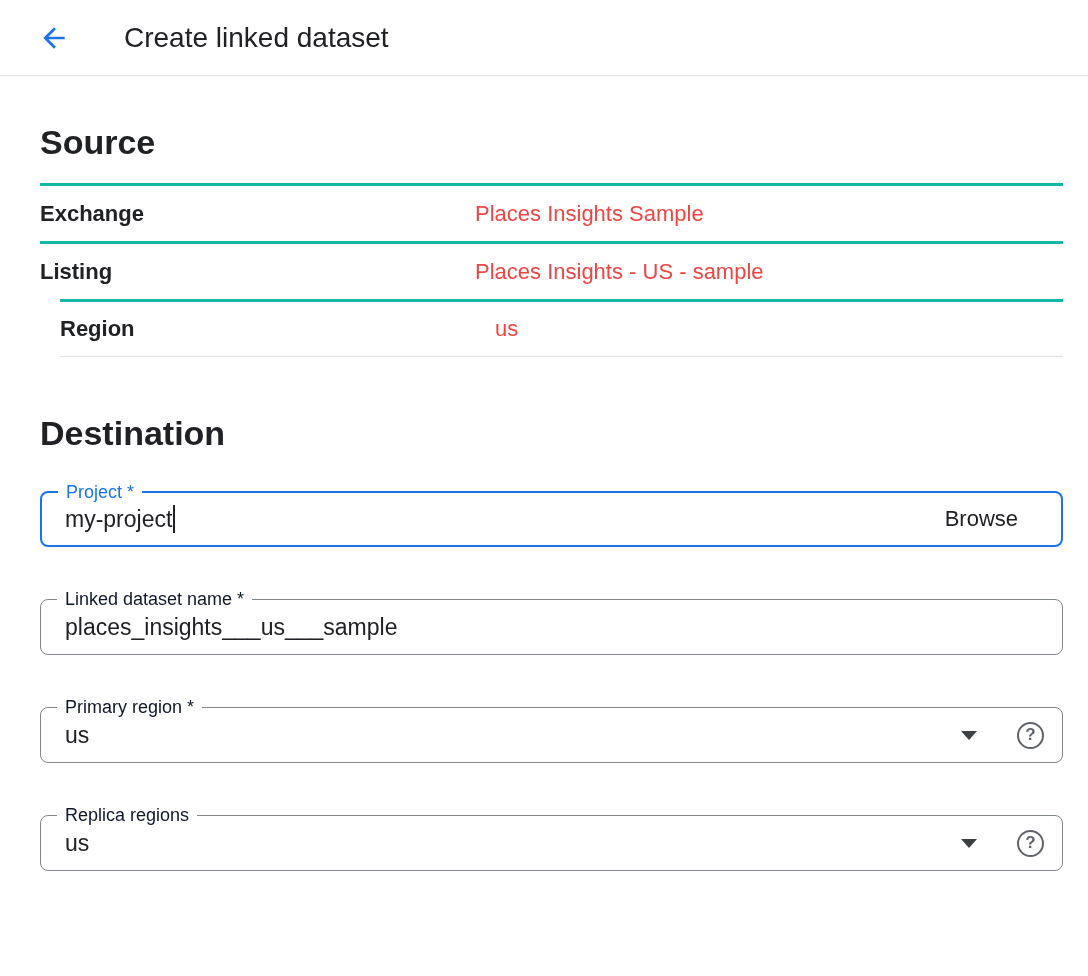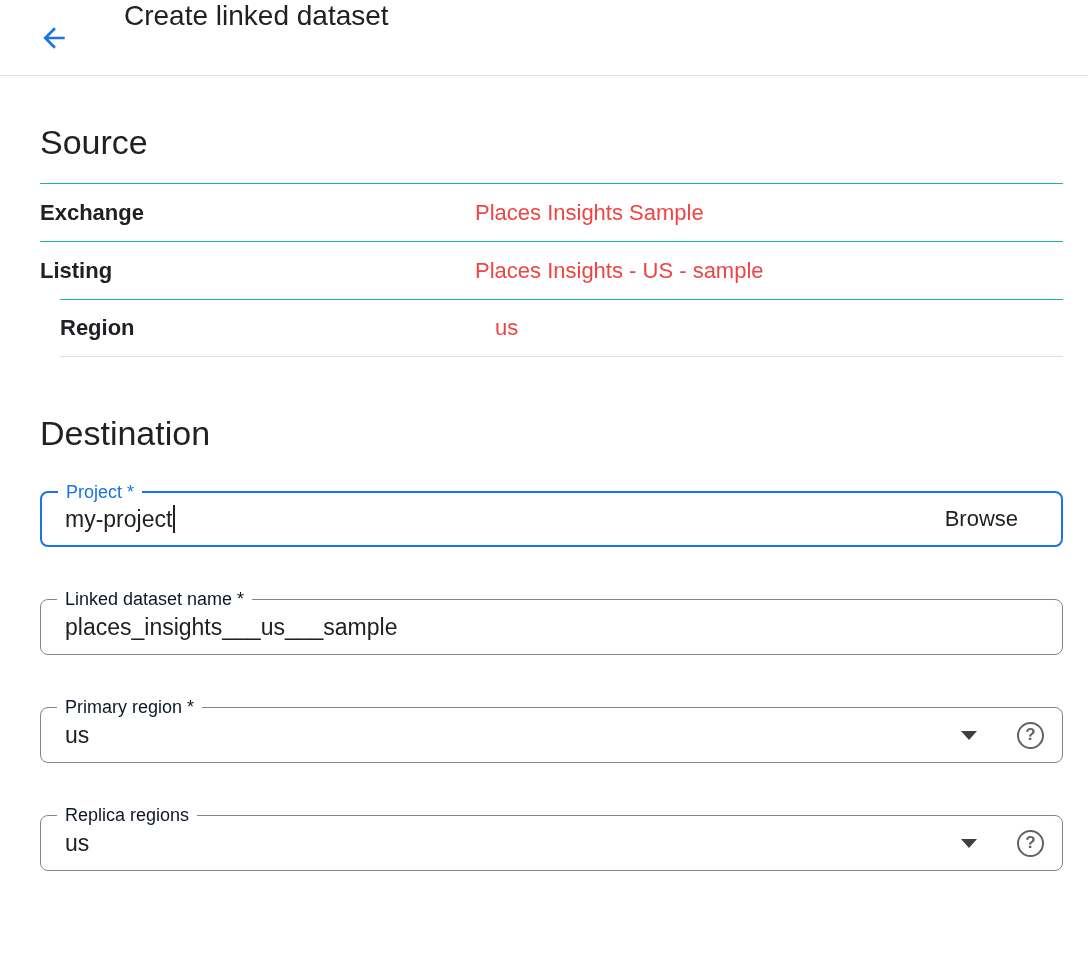--- a/index.html
+++ b/index.html
@@ -9,20 +9,21 @@
     height: 976px;
     background: #ffffff;
     font-family: "Liberation Sans", sans-serif;
     color: #202124;
     overflow: hidden;
   }
 
   
   .topbar {
     display: flex;
+    align-items: center;
     height: 76px;
     padding-left: 34px;
     border-bottom: 1px solid #e0e0e0;
   }
   .back-btn {
     background: none;
     border: none;
     padding: 4px;
     margin-right: 50px;
     cursor: pointer;
@@ -34,34 +35,34 @@
     font-weight: 400;
     margin: 0;
     color: #202124;
   }
 
   
   .content { padding: 0 25px 0 40px; }
 
   .section-heading {
     font-size: 34px;
-    font-weight: 400;
+    font-weight: 700;
     color: #202124;
     line-height: 40px;
   }
   .section-heading.source { margin: 46px 0 21px 0; }
   .section-heading.destination { margin: 56px 0 38px 0; }
 
   
   .info-table { width: 100%; }
   .info-row {
     display: flex;
     align-items: center;
     height: 58px;
-    border-top: 1px solid #14b8a6;
+    border-top: 3px solid #14b8a6;
     font-size: 22px;
   }
   .info-row:last-child { border-bottom: 1px solid #e0e0e0; margin-left: 20px; }
   .row-label {
     width: 435px;
     font-weight: 700;
     color: #202124;
     flex-shrink: 0;
   }
   .row-value { color: #ef4444; font-weight: 400; }

